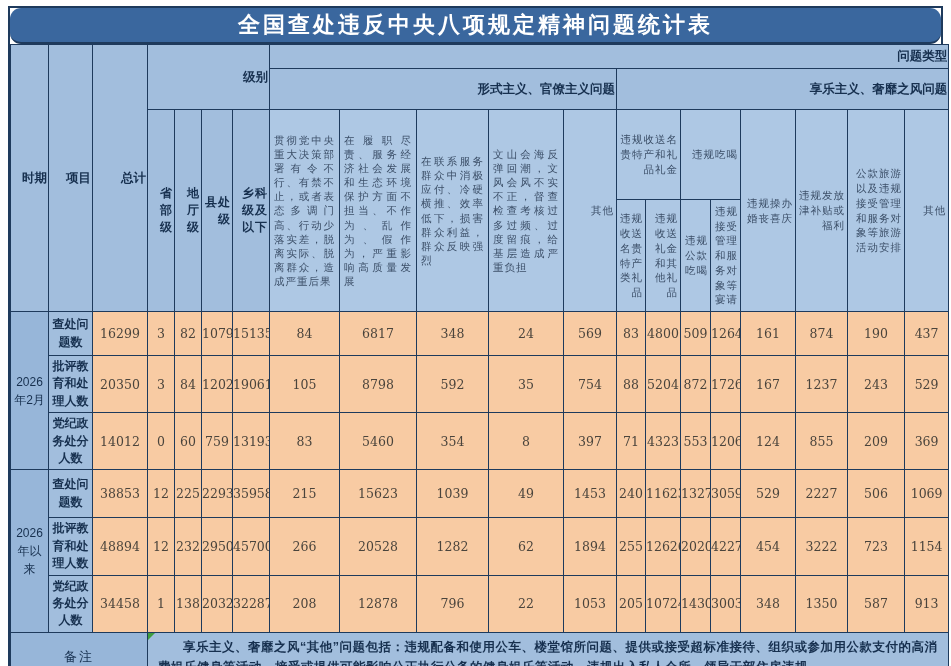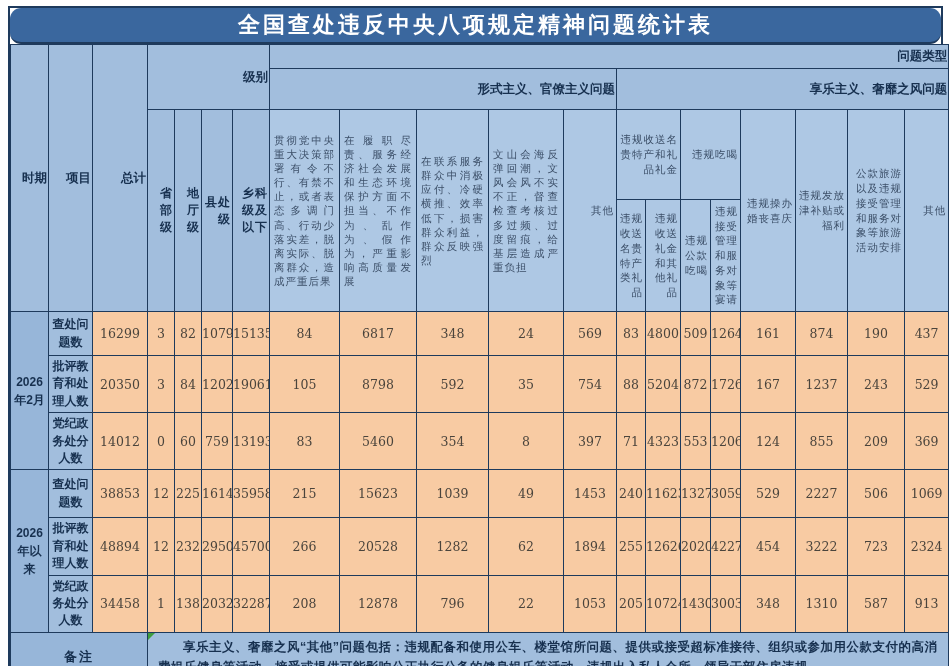--- a/index.html
+++ b/index.html
@@ -13,21 +13,21 @@
   .title-bar{height:34px;background:var(--title-bg);border-bottom:2px solid var(--border);
     color:#fff;font-size:22px;font-weight:bold;text-align:center;line-height:34px;letter-spacing:3px;border-radius:11px;}
   table{border-collapse:collapse;table-layout:fixed;width:100%;}
   td{border:1px solid var(--border);text-align:center;vertical-align:middle;padding:0;overflow:hidden;}
   .hd{background:var(--hblue);color:var(--navy);font-weight:bold;font-size:12.5px;padding:1px;text-align:right;}
   .lvl{font-size:12px;letter-spacing:1px;}
   .desc{background:var(--hblue2);color:var(--desc);font-weight:normal;font-size:10.5px;line-height:1.35;
     font-family:"DejaVu Serif",serif;padding:3px 4px;text-align:justify;letter-spacing:1px;}
   .subhd{background:var(--hblue2);color:var(--desc);font-weight:normal;font-size:10.5px;line-height:1.4;
     font-family:"DejaVu Serif",serif;padding:2px 2px;text-align:right;letter-spacing:1px;}
-  .period{background:var(--pblue);color:var(--navy);font-weight:bold;font-size:12px;line-height:1.5;padding:1px;}
+  .period{background:var(--pblue);color:var(--navy);font-weight:normal;font-size:12px;line-height:1.5;padding:1px;}
   .rowlab{background:var(--hblue);color:var(--navy);font-weight:bold;font-size:12px;line-height:1.45;padding:2px 0;}
   .num{background:var(--peach);color:var(--numc);font-family:"DejaVu Serif",serif;font-size:12.5px;}
   .remark-cell{background:var(--hblue);color:var(--navy);text-align:left;font-size:12.5px;line-height:1.6;
     padding:4px 10px;text-indent:2em;position:relative;font-weight:bold;letter-spacing:0.5px;}
   .remark-cell .corner{position:absolute;top:0;left:0;width:0;height:0;text-indent:0;
     border-top:7px solid var(--marker-green);border-right:7px solid transparent;}
   .remark-label{font-size:13px;letter-spacing:2px;}
 </style>
 </head>
 <body>
@@ -164,21 +164,21 @@
       <td class="num">209</td>
       <td class="num">369</td>
     </tr>
 
     <tr style="height:48px">
       <td class="period" rowspan="3">2026年以来</td>
       <td class="rowlab">查处问题数</td>
       <td class="num">38853</td>
       <td class="num">12</td>
       <td class="num">225</td>
-      <td class="num">1614</td>
+      <td class="num">2293</td>
       <td class="num">35958</td>
       <td class="num">215</td>
       <td class="num">15623</td>
       <td class="num">1039</td>
       <td class="num">49</td>
       <td class="num">1453</td>
       <td class="num">240</td>
       <td class="num">11623</td>
       <td class="num">1327</td>
       <td class="num">3059</td>
@@ -200,41 +200,41 @@
       <td class="num">1282</td>
       <td class="num">62</td>
       <td class="num">1894</td>
       <td class="num">255</td>
       <td class="num">12626</td>
       <td class="num">2020</td>
       <td class="num">4227</td>
       <td class="num">454</td>
       <td class="num">3222</td>
       <td class="num">723</td>
-      <td class="num">2324</td>
+      <td class="num">1154</td>
     </tr>
 
     <tr style="height:47px">
       <td class="rowlab">党纪政务处分人数</td>
       <td class="num">34458</td>
       <td class="num">1</td>
       <td class="num">138</td>
       <td class="num">2032</td>
       <td class="num">32287</td>
       <td class="num">208</td>
       <td class="num">12878</td>
       <td class="num">796</td>
       <td class="num">22</td>
       <td class="num">1053</td>
       <td class="num">205</td>
       <td class="num">10724</td>
       <td class="num">1430</td>
       <td class="num">3003</td>
       <td class="num">348</td>
-      <td class="num">1310</td>
+      <td class="num">1350</td>
       <td class="num">587</td>
       <td class="num">913</td>
     </tr>
 
     <tr style="height:50px">
       <td class="period remark-label" colspan="3">备注</td>
       <td class="remark-cell" colspan="17">
         <span class="corner"></span>
         <span>享乐主义、奢靡之风“其他”问题包括：违规配备和使用公车、楼堂馆所问题、提供或接受超标准接待、组织或参加用公款支付的高消费娱乐健身等活动、接受或提供可能影响公正执行公务的健身娱乐等活动、违规出入私人会所、领导干部住房违规。</span>
       </td>

